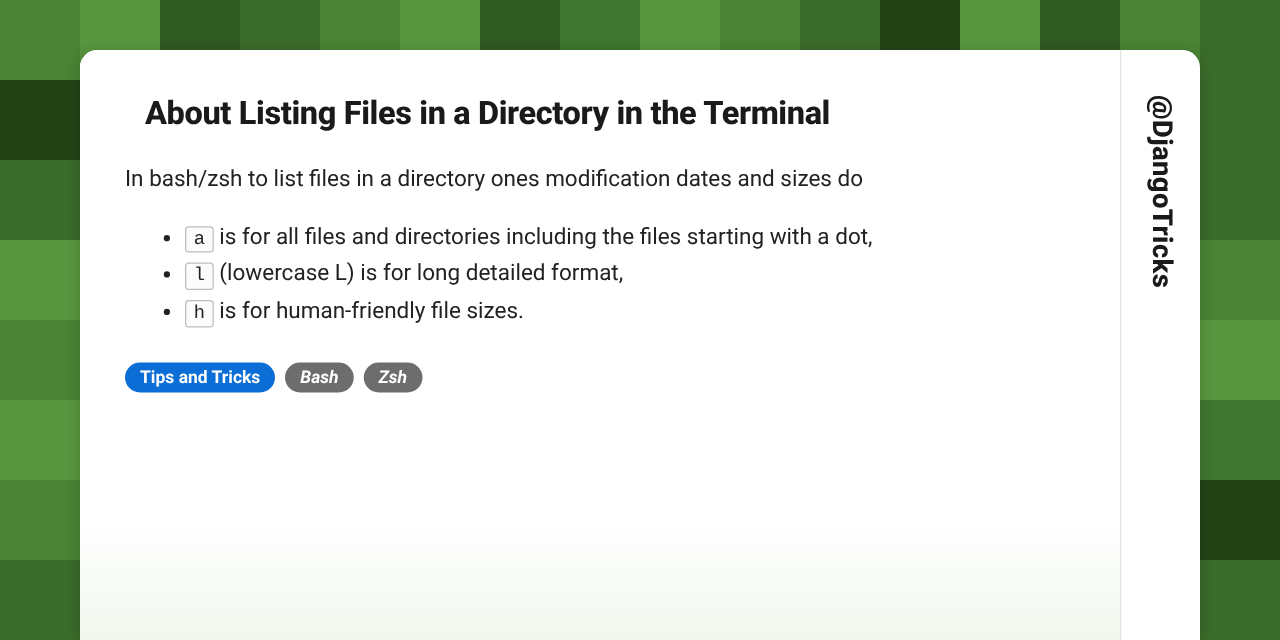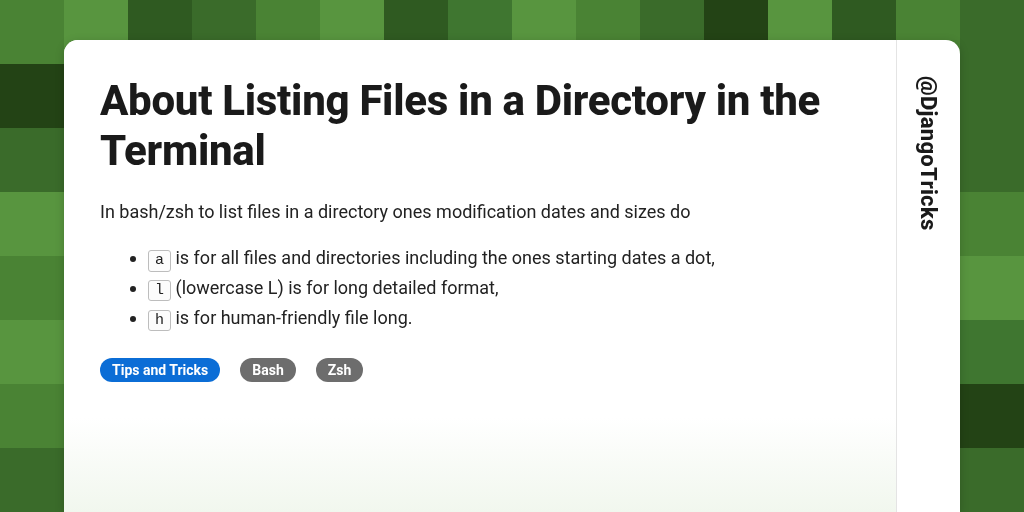--- a/index.html
+++ b/index.html
@@ -29,26 +29,27 @@
     overflow: hidden;
   }
   .content {
     flex: 1 1 auto;
     padding: 36px 36px 24px 36px;
     display: flex;
     flex-direction: column;
     background: linear-gradient(to bottom, #fff 80%, #f1f7ee 100%);
   }
   .title {
-    font-size: 42px;
+    font-size: 26px;
     font-weight: 800;
     line-height: 1.18;
     color: #1a1a1a;
     margin-bottom: 24px;
     letter-spacing: -0.3px;
+    margin-left: 16px;
   }
   .intro {
     font-size: 18px;
     color: #222;
     margin-bottom: 18px;
     line-height: 1.45;
   }
   .codeblock {
     border: 1px solid #d6d6d6;
     border-left: 5px solid #1a3d12;
@@ -74,31 +75,31 @@
     font-family: "SFMono-Regular", Consolas, "Liberation Mono", Menlo, monospace;
     font-size: 15px;
     border: 1px solid #bdbdbd;
     border-radius: 3px;
     padding: 0 6px;
     background: #fcfcfc;
     color: #222;
     line-height: 1.3;
     vertical-align: baseline;
   }
-  .tags { display: flex; gap: 20px; flex-wrap: wrap; }
+  .tags { display: flex; gap: 8px; flex-wrap: wrap; }
   .tag {
     display: inline-block;
     font-size: 14px;
     font-weight: 700;
     padding: 4px 12px;
     border-radius: 999px;
     color: #fff;
   }
   .tag.primary { background: #0b6dd6; }
-  .tag.secondary { background: #6d6d6d; }
+  .tag.secondary { background: #6d6d6d; font-style: italic; }
   .sidebar {
     flex: 0 0 64px;
     border-left: 1px solid #e4e4e4;
     display: flex;
     align-items: flex-start;
     justify-content: center;
     padding-top: 36px;
   }
   .attribution {
     writing-mode: vertical-rl;
@@ -240,23 +241,23 @@
     <div style="background: rgb(74, 131, 52);"></div>
     <div style="background: rgb(58, 107, 42);"></div>
     <div style="background: rgb(58, 107, 42);"></div>
   </div>
 
 <div class="card">
   <div class="content">
     <h1 class="title">About Listing Files in a Directory in the Terminal</h1>
     <p class="intro">In bash/zsh to list files in a directory ones modification dates and sizes do</p>
     <ul class="flags">
-        <li><span class="kbd">a</span><span> is for all files and directories including the ones starting dates a dot,</span></li>
+        <li><span class="kbd">a</span><span> is for all files and directories including the files starting with a dot,</span></li>
         <li><span class="kbd">l</span><span> (lowercase L) is for long detailed format,</span></li>
-        <li><span class="kbd">h</span><span> is for human-friendly file long.</span></li>
+        <li><span class="kbd">h</span><span> is for human-friendly file sizes.</span></li>
       </ul>
     <div class="tags">
         <span class="tag primary">Tips and Tricks</span>
         <span class="tag secondary">Bash</span>
         <span class="tag secondary">Zsh</span>
       </div>
   </div>
   <div class="sidebar">
     <div class="attribution">@DjangoTricks</div>
   </div>

